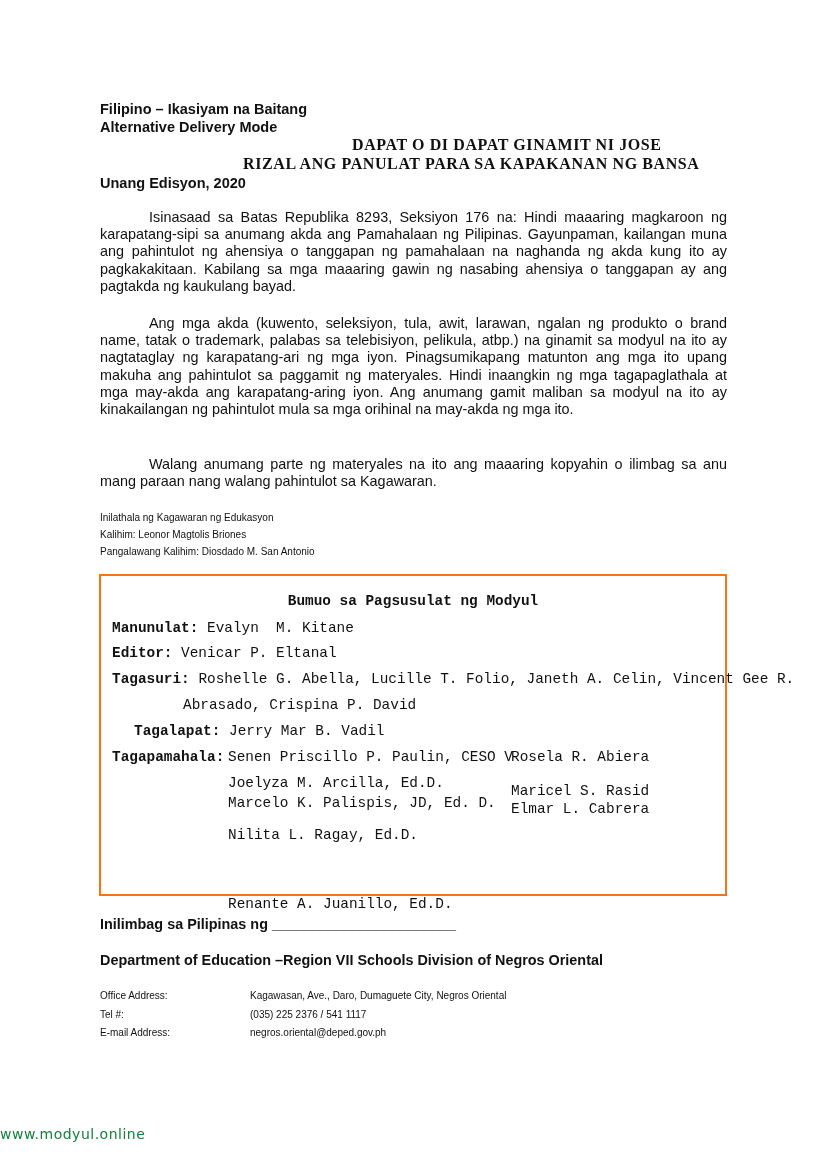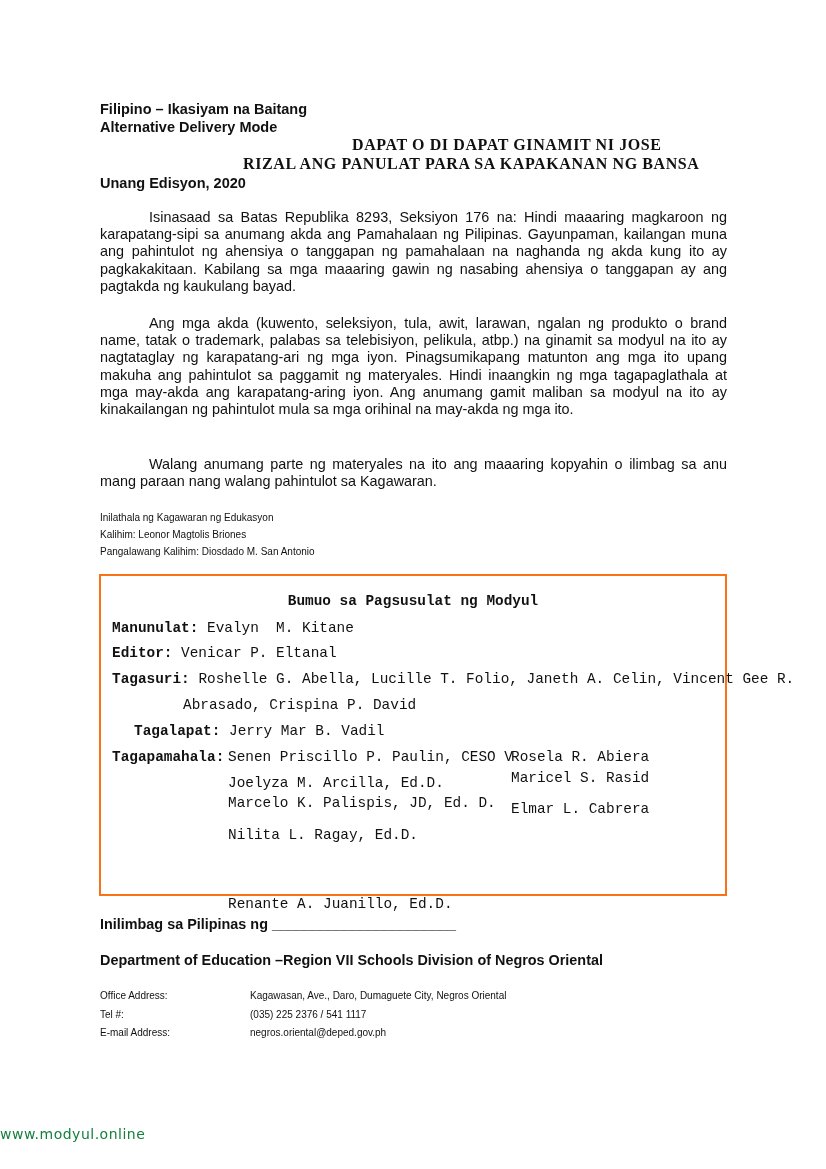--- a/index.html
+++ b/index.html
@@ -63,21 +63,21 @@
     <div class="row" style="left:11px; top:173px;">
       <b>Tagapamahala:</b>
     </div>
     <div class="row" style="left:127px; top:173px;">Senen Priscillo P. Paulin, CESO V</div>
     <div class="row" style="left:127px; top:199px;">Joelyza M. Arcilla, Ed.D.</div>
     <div class="row" style="left:127px; top:219px;">Marcelo K. Palispis, JD, Ed. D.</div>
     <div class="row" style="left:127px; top:251px;">Nilita L. Ragay, Ed.D.</div>
     <div class="row" style="left:127px; top:277px;margin-top:43px;">Renante A. Juanillo, Ed.D.</div>
 
     <div class="row" style="left:410px; top:173px;">Rosela R. Abiera</div>
-    <div class="row" style="left:410px; top:194px;text-align:center;">Maricel S. Rasid</div>
+    <div class="row" style="left:410px; top:207px;text-align:center;">Maricel S. Rasid</div>
     <div class="row" style="left:410px; top:225px;">Elmar L. Cabrera</div>
   </div>
 
   <div class="abs footer-bold" style="left:100px; top:952px;">Department of Education –Region VII Schools Division of Negros Oriental</div>
   <div class="abs footer-bold" style="left:100px; top:916px;">Inilimbag sa Pilipinas ng _______________________</div>
 
   <div class="abs plain" style="left:100px; top:987px;">Office Address:</div>
   <div class="abs plain" style="left:250px; top:987px;">Kagawasan, Ave., Daro, Dumaguete City, Negros Oriental</div>
   <div class="abs plain" style="left:100px; top:1006px;text-align:center;">Tel #:</div>
   <div class="abs plain" style="left:250px; top:1006px;">(035) 225 2376 / 541 1117</div>

